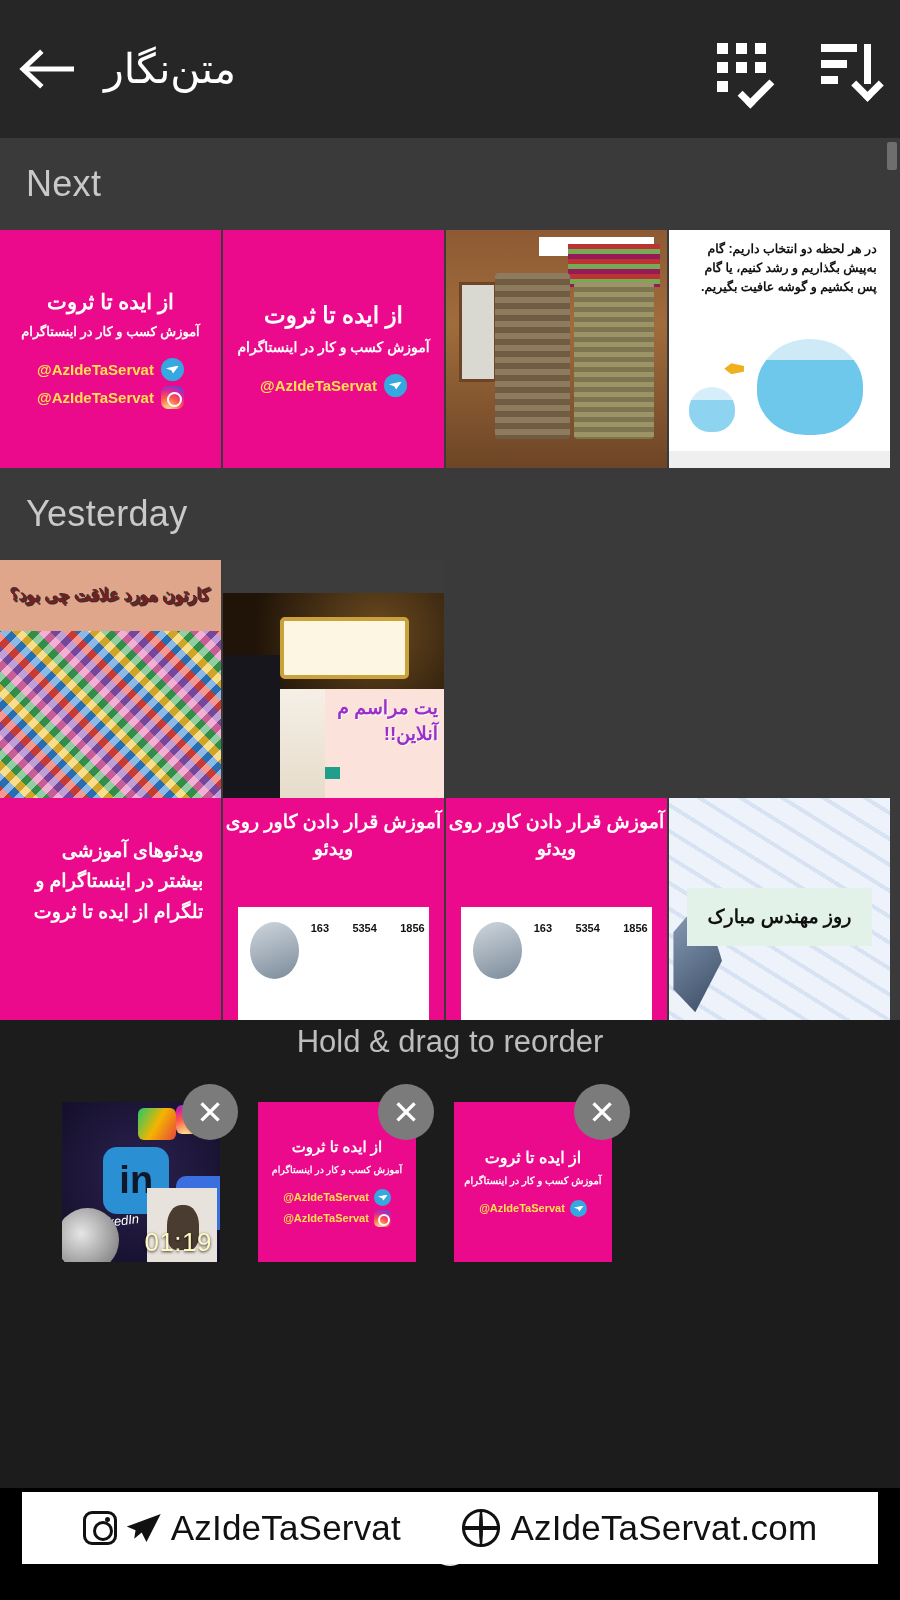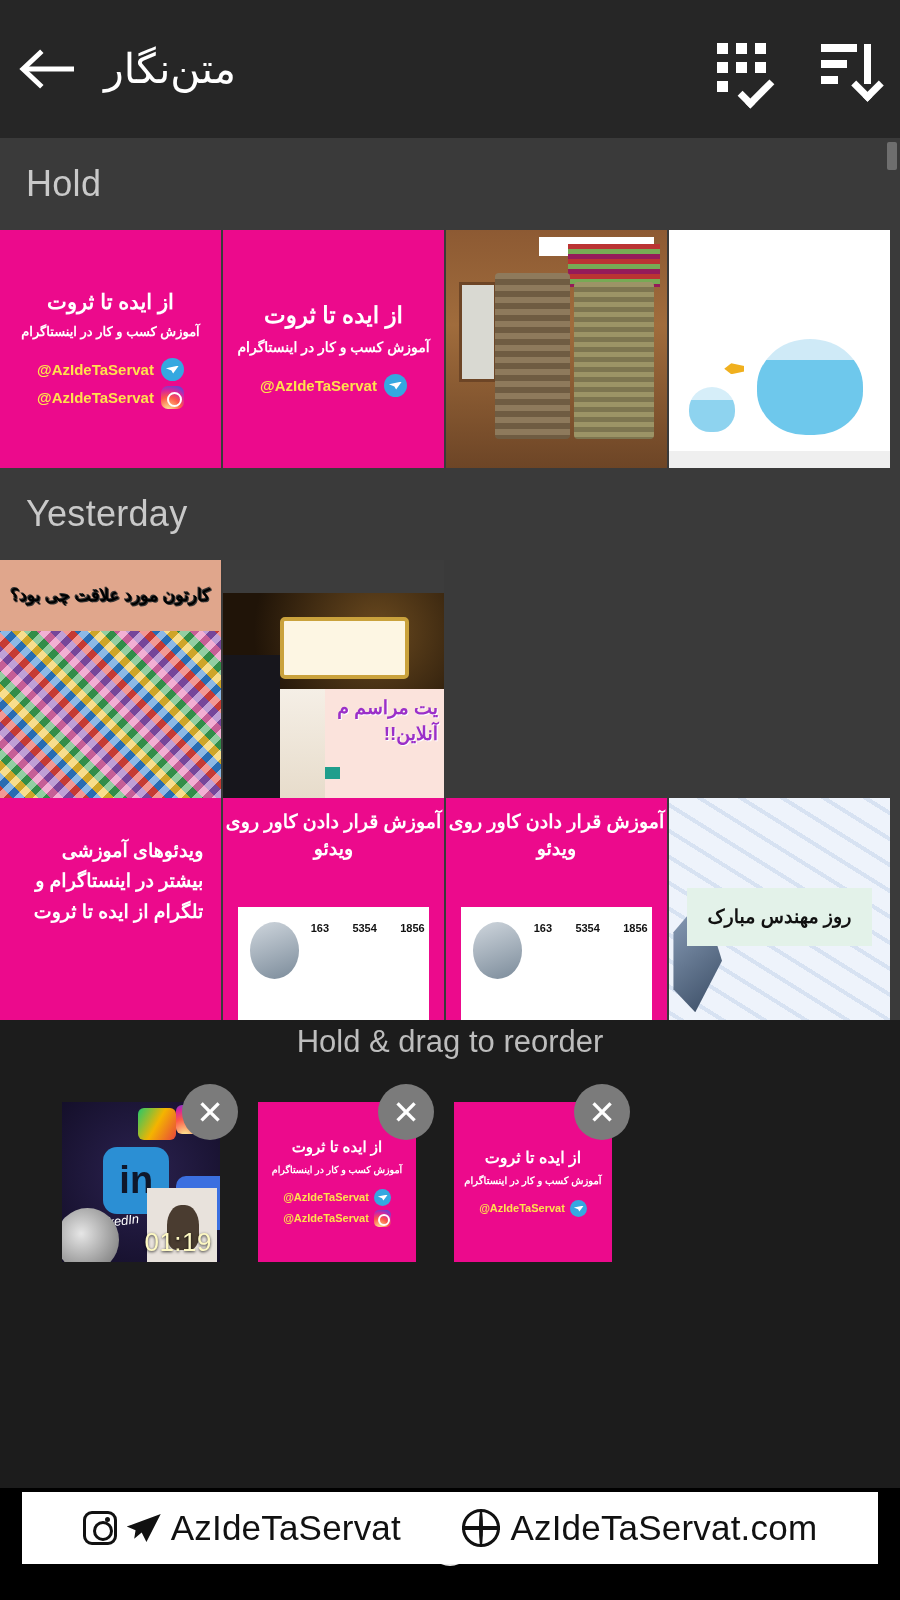--- a/index.html
+++ b/index.html
@@ -98,21 +98,21 @@
       border-radius:50% 50% 46% 46%;
       background:linear-gradient(180deg,#d6eef9 0 28%,#8ed3ef 28% 100%); }
   .art-fish .fish{ position:absolute; left:25%; top:56%; width:20px; height:11px;
       background:#f0b01e; clip-path:polygon(0 50%,35% 0,100% 25%,100% 75%,35% 100%); }
   .art-fish .foot{ position:absolute; left:0; bottom:0; width:100%; height:7%;
       background:#efefef; }
 
   .art-cartoon{ position:absolute; inset:0; background:#e0a68c; }
   .art-cartoon .hdr{ position:absolute; left:0; top:0; width:100%; height:30%;
       display:flex; align-items:center; justify-content:center; }
-  .art-cartoon .hdr span{ direction:rtl; font-size:17px; font-weight:bold; color:#000000;
+  .art-cartoon .hdr span{ direction:rtl; font-size:17px; font-weight:bold; color:#7f1d1d;
       text-shadow:1px 1px 0 #333,-1px -1px 0 #333; text-align:center; }
   .art-cartoon .mosaic{ position:absolute; left:0; top:30%; width:100%; height:70%;
       background:
         repeating-linear-gradient(45deg,#e8453c 0 9px,#2f7fd1 9px 18px,#f2c230 18px 27px,#3aa655 27px 36px,#e86fb0 36px 45px,#8a52b5 45px 54px),
         repeating-linear-gradient(-45deg,rgba(255,255,255,.45) 0 7px,rgba(0,0,0,.15) 7px 14px);
       background-blend-mode:overlay; }
 
   .art-sign{ position:absolute; inset:0; background:#ec4899; }
   .art-sign .top{ position:absolute; left:0; top:0; width:100%; height:14%; background:#3c3c3c; }
   .art-sign .dark{ position:absolute; left:0; top:14%; width:100%; height:40%;
@@ -288,21 +288,21 @@
         <b style="top:32px;width:17px"></b>
         <span class="stem"></span>
         <span class="arrow"></span>
       </div>
     </div>
   </div>
 
   <div class="gallery">
     <div class="scrollbar"></div>
 
-    <div class="section-head">Hold</div>
+    <div class="section-head">Next</div>
     <div class="thumb-row">
 
       <div class="thumb pink">
         <div class="promo">
           <div class="l1">از ایده تا ثروت</div>
           <div class="l2">آموزش کسب و کار در اینستاگرام</div>
           <div class="hnd">
             <span class="ic-tg"></span>
             <span>@AzIdeTaServat</span>
           </div>
@@ -329,20 +329,21 @@
           <div class="cap"></div>
             <div class="stack"></div>
           <div class="win"></div>
             <div class="rug1"></div>
             <div class="rug2"></div>
         </div>
       </div>
 
       <div class="thumb">
         <div class="art-fish">
+          <div class="txt">در هر لحظه دو انتخاب داریم: گام به‌پیش بگذاریم و رشد کنیم، یا گام پس بکشیم و گوشه عافیت بگیریم.</div>
           <div class="bowlbig"></div>
             <div class="bowlsm"></div>
             <div class="fish"></div>
             <div class="foot"></div>
         </div>
       </div>
     </div>
 
     <div class="section-head">Yesterday</div>
     <div class="thumb-row">

